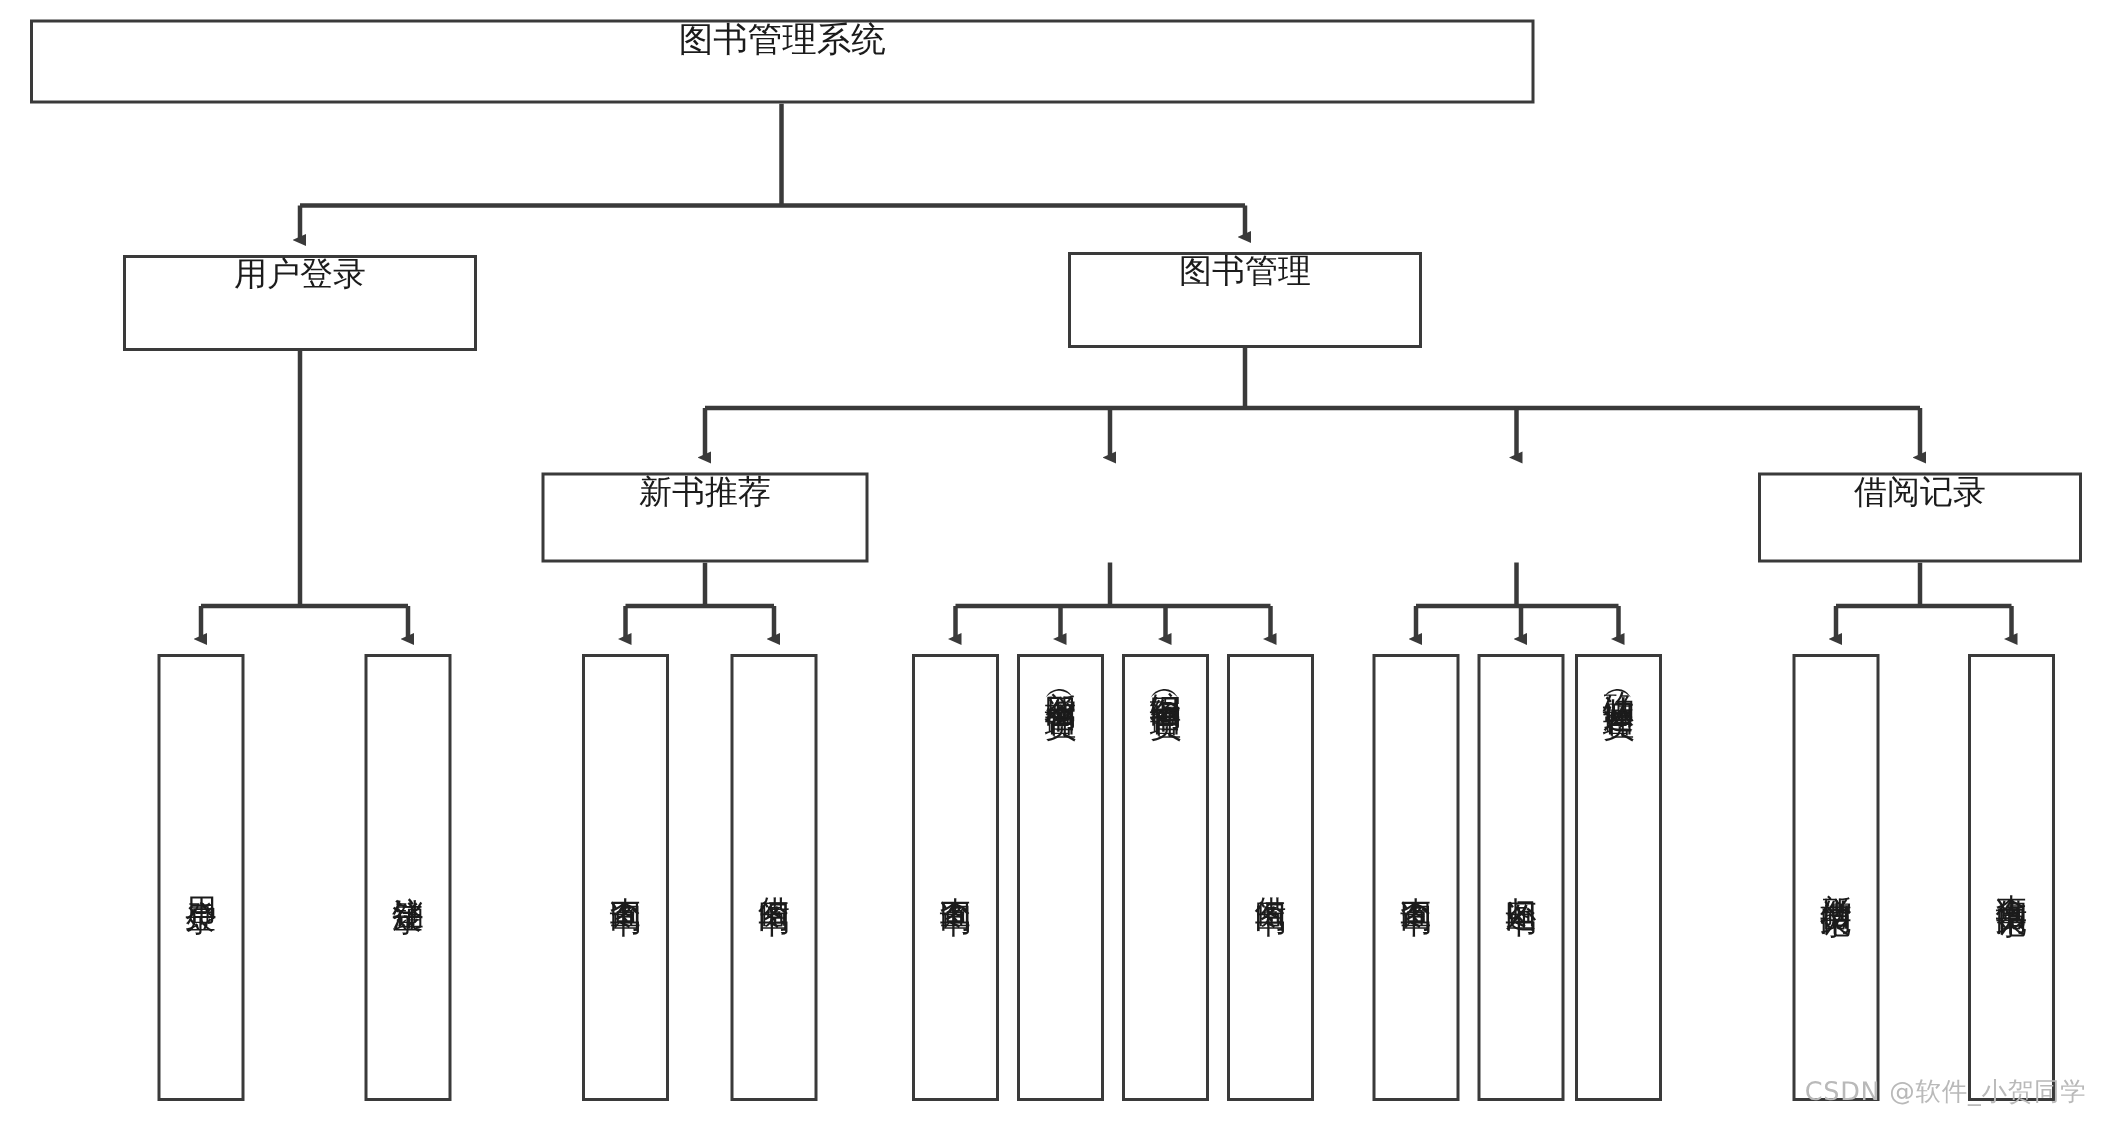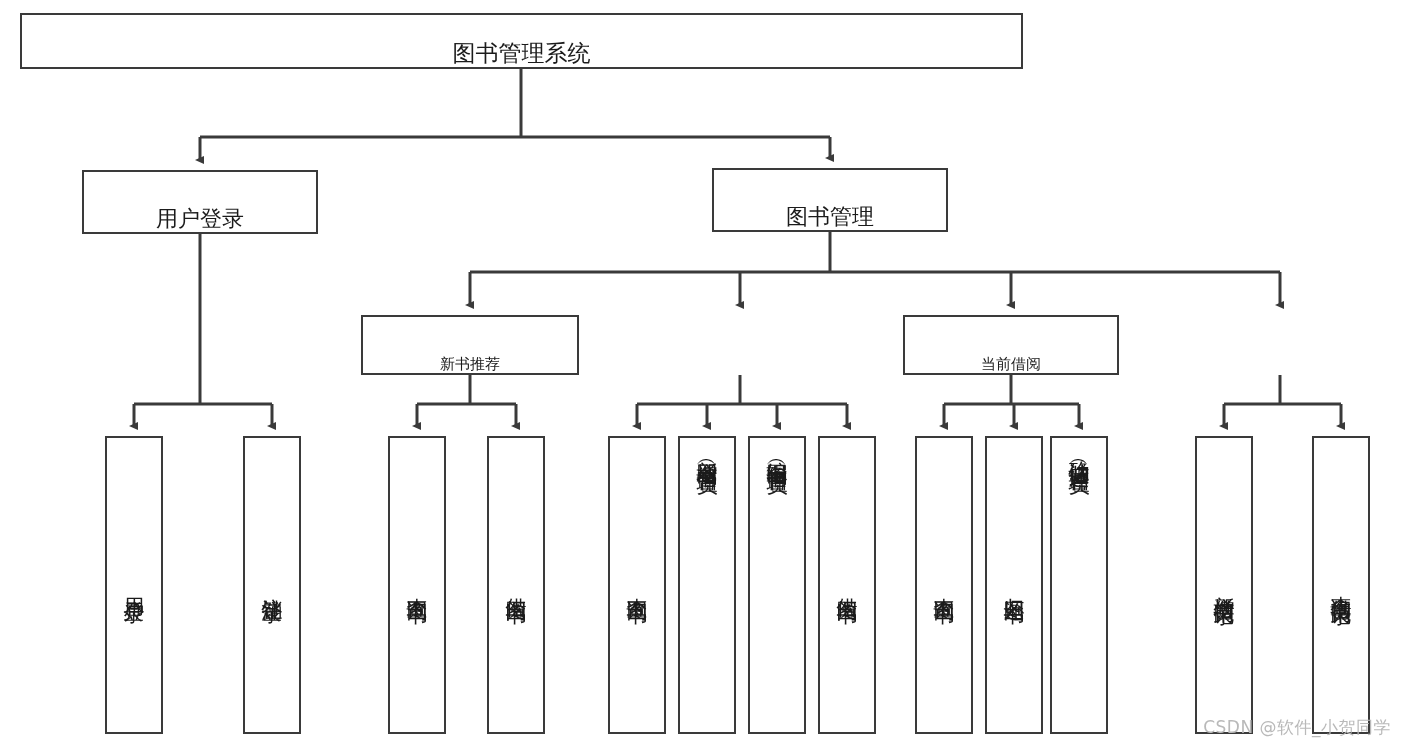--- a/index.html
+++ b/index.html
@@ -24,34 +24,34 @@
     width: 1405px;
     height: 747px;
     pointer-events: none;
   }
   .node {
     position: absolute;
     box-sizing: border-box;
     background: #ffffff;
     border: 2px solid #3a3a3a;
     display: flex;
-    align-items: flex-end;
+    align-items: flex-start;
     justify-content: center;
     color: #1b1b1b;
     z-index: 2;
   }
   .node .lbl {
     display: block;
     text-align: center;
     line-height: 1.12;
     white-space: nowrap;
   }
   .node.root .lbl { font-size: 23px; }
   .node.l2 .lbl { font-size: 22px; }
-  .node.l3 .lbl { font-size: 15px; margin-top: 16px; }
+  .node.l3 .lbl { font-size: 22px; }
 
   .node.leaf {
     align-items: flex-start;
     justify-content: center;
     padding-top: 6px;
   }
   .node.leaf .lbl {
     writing-mode: vertical-rl;
     text-orientation: upright;
     font-size: 21px;
@@ -140,22 +140,22 @@
   <div class="node l2" style="left:82px; top:170px; width:236px; height:64px;">
     <span class="lbl">用户登录</span>
   </div>
   <div class="node l2" style="left:712px; top:168px; width:236px; height:64px;">
     <span class="lbl">图书管理</span>
   </div>
 
   <div class="node l3" style="left:361px; top:315px; width:218px; height:60px;">
     <span class="lbl">新书推荐</span>
   </div>
-  <div class="node l3" style="left:903px; top:315px; width:216px; height:60px;">
-    <span class="lbl">当前借阅</span>
+  <div class="node l3" style="left:1172px; top:315px; width:216px; height:60px;">
+    <span class="lbl">借阅记录</span>
   </div>
 
   <div class="node leaf centered" style="left:105px; top:436px; width:58px; height:298px;">
     <span class="lbl">用户登录</span>
   </div>
   <div class="node leaf centered" style="left:243px; top:436px; width:58px; height:298px;">
     <span class="lbl">注销登录</span>
   </div>
 
   <div class="node leaf centered" style="left:388px; top:436px; width:58px; height:298px;">

